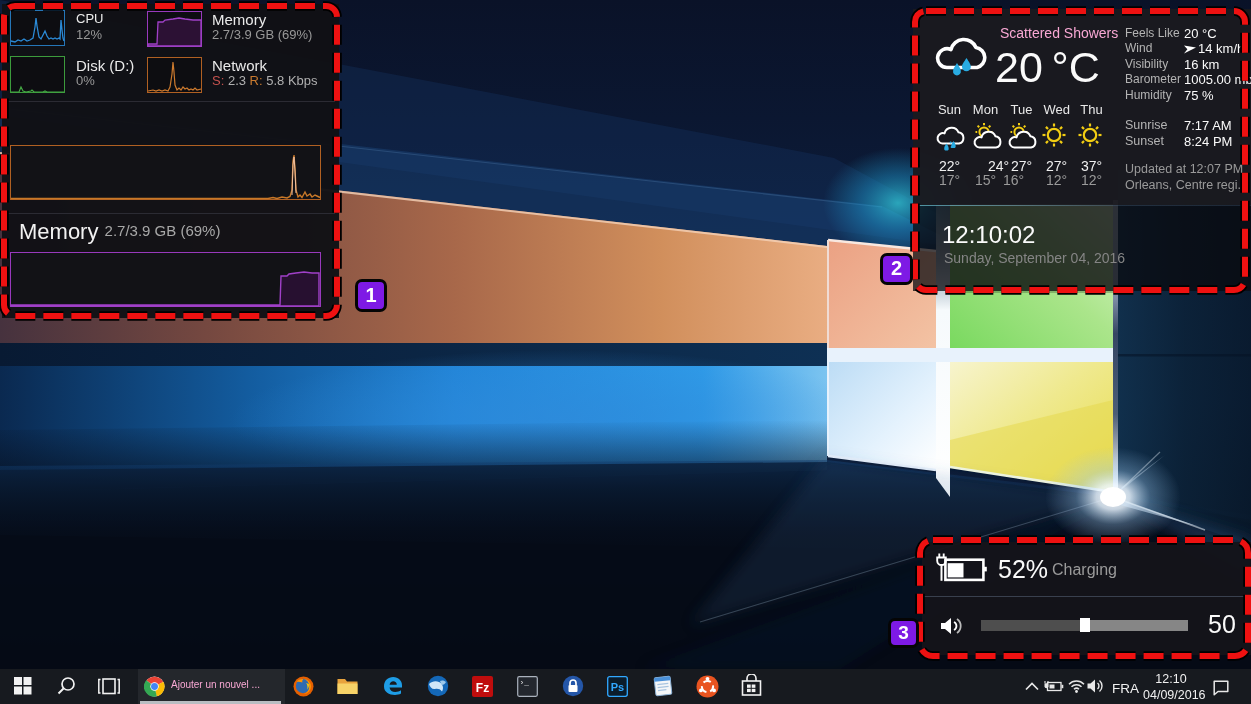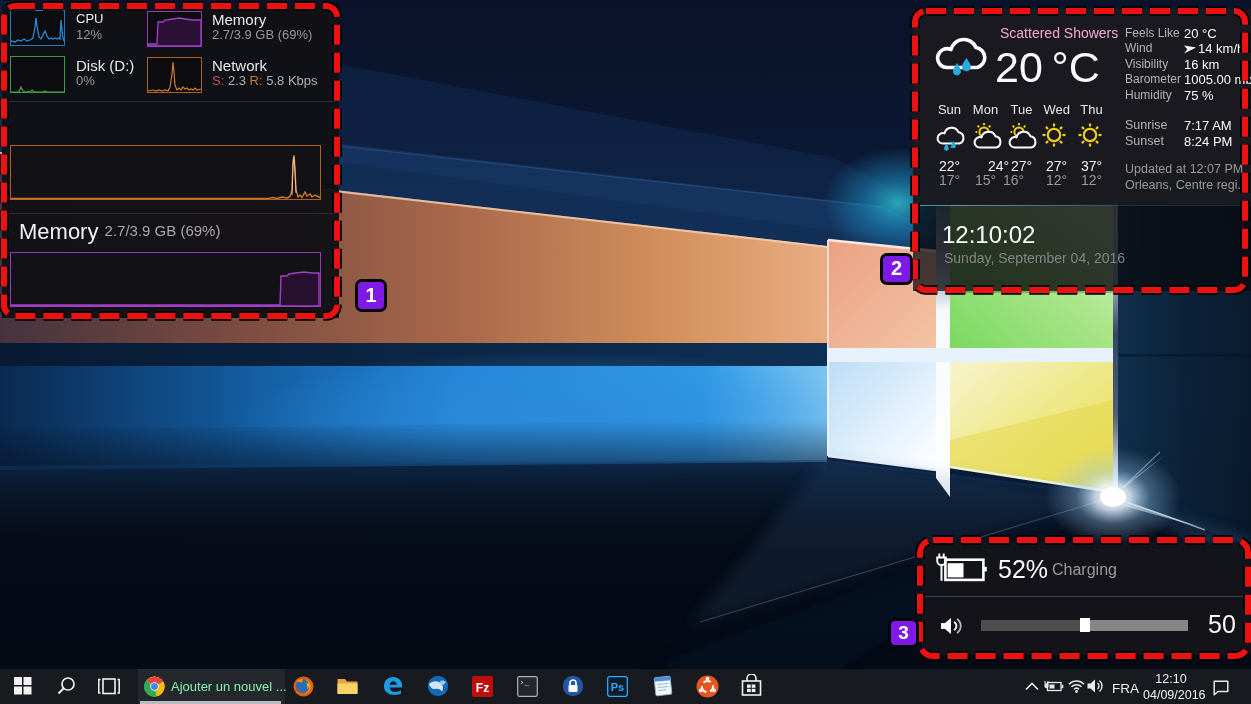--- a/index.html
+++ b/index.html
@@ -178,21 +178,21 @@
  <div class="abs" style="left:138px;top:0px;width:147px;height:35px;background:rgba(255,255,255,0.06);"></div>
  <div class="abs" style="left:140px;top:32px;width:141px;height:3px;background:#b9bdc2;"></div>
  <svg class="abs" style="left:144px;top:7px" width="21" height="21" viewBox="0 0 42 42">
   <circle cx="21" cy="21" r="20" fill="#fff"></circle>
   <path d="M21,21 L5,9 A20,20 0 0 1 38.5,12 Z" fill="#ea4335"></path>
   <path d="M21,21 L38.8,11.5 A20,20 0 0 1 25,40.6 Z" fill="#fbbc05"></path>
   <path d="M21,21 L25.5,40.5 A20,20 0 0 1 4.6,8.5 Z" fill="#34a853"></path>
   <circle cx="21" cy="21" r="8.4" fill="#fff"></circle>
         <circle cx="21" cy="21" r="6.9" fill="#4285f4"></circle>
  </svg>
- <div class="abs" style="left:171px;top:10px;font-size:13px;color:#86efac;">Ajouter un nouvel ...</div>
+ <div class="abs" style="left:171px;top:10px;font-size:10px;color:#f9a8d4;">Ajouter un nouvel ...</div>
  <svg class="abs" style="left:293px;top:7px" width="21" height="21" viewBox="0 0 21 21">
   <circle cx="10.5" cy="10.5" r="10" fill="#e66000"></circle>
   <circle cx="10" cy="10" r="7.2" fill="#2f6bb2"></circle>
   <path d="M10.5,3 A7.5,7.5 0 0 1 18,10.5 A7.5,7.5 0 0 1 10.5,18 A7.8,7.8 0 0 0 16.2,10.5 A7.8,7.8 0 0 0 10.5,3 Z" fill="#ff9500"></path>
   <path d="M3.5,6 C5,3.5 8,2.5 10.5,3 C9,4.5 9,5.5 9.5,6.5 C7.5,6 5,5.5 3.5,6 Z" fill="#ff9500"></path>
   <path d="M13,7 C14.5,8.5 15,11 14,13.5 C15.5,12 16.3,10 15.8,8 Z" fill="#ffcb00"></path>
  </svg>
  <svg class="abs" style="left:337px;top:8px" width="21" height="18">
         <path d="M0.5,2 L8,2 L10,4.5 L20.5,4.5 L20.5,17 L0.5,17 Z" fill="#e8a33d"></path>
         <rect x="0.5" y="6.5" width="20" height="10.5" fill="#f7d368"></rect>

